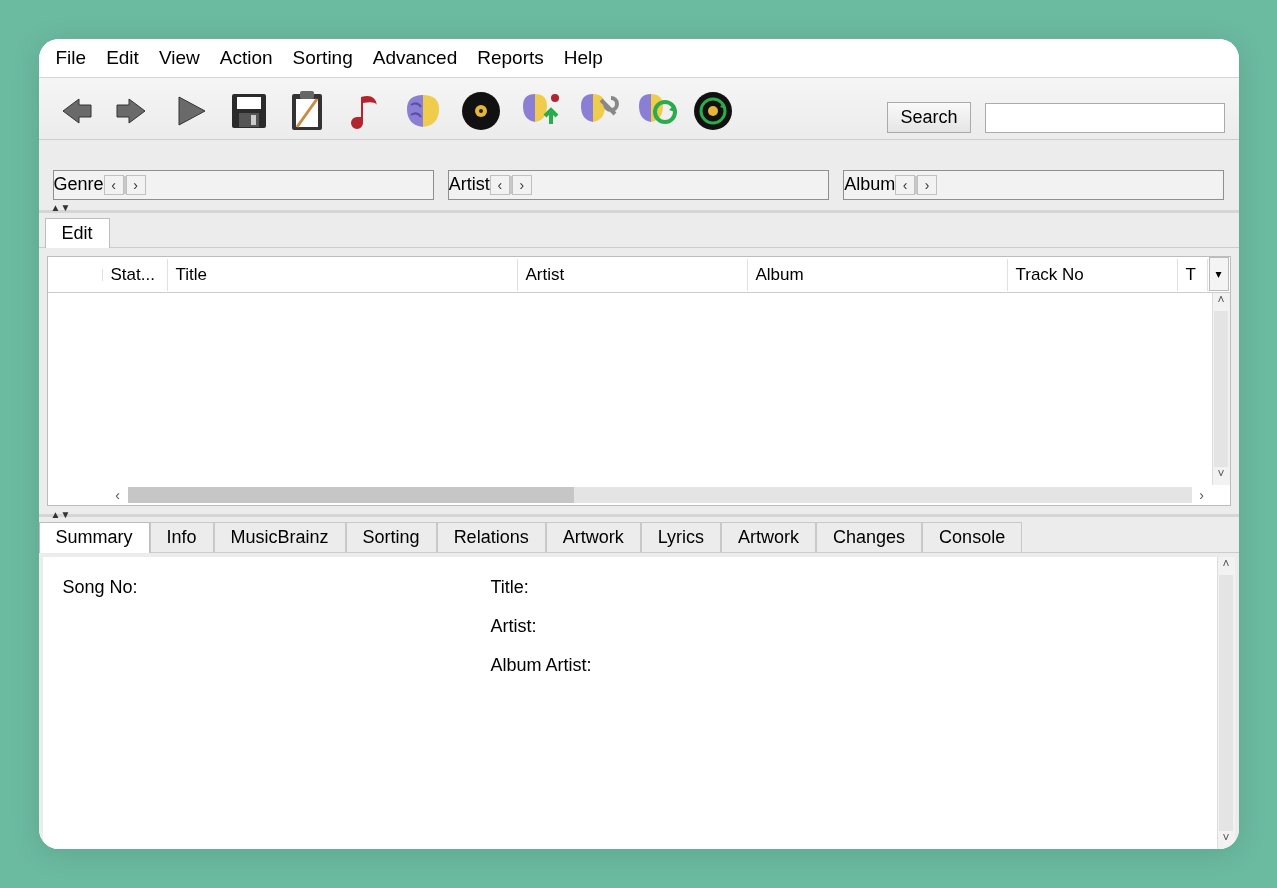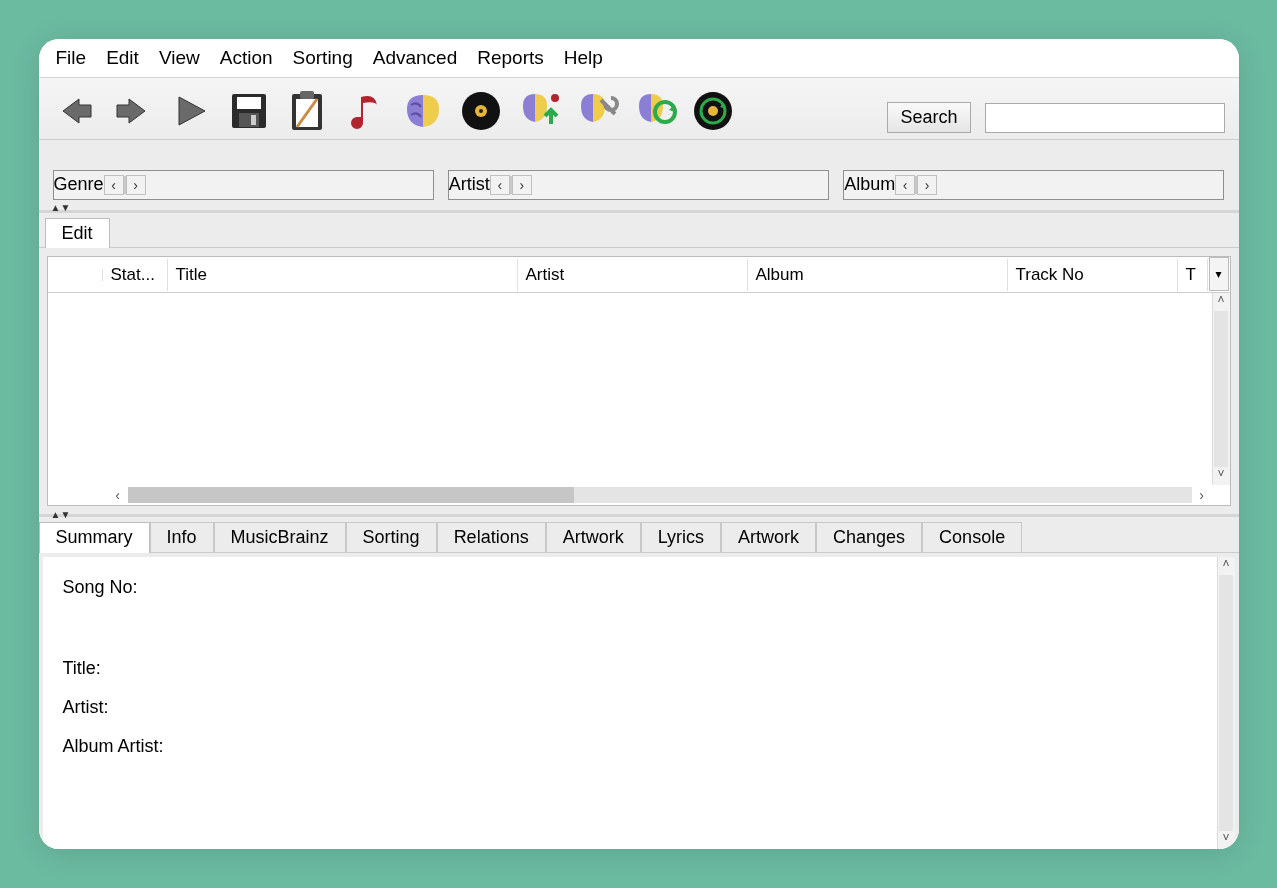--- a/index.html
+++ b/index.html
@@ -212,21 +212,21 @@
   .details .panel {
     background:#fff;
     margin:4px 22px 0 4px;
     flex:1;
     padding: 20px 20px;
     font-size:18px;
   }
   .details .vscroll {
     position:absolute; right:4px; top:4px; bottom:0;
   }
-  .details-row { display:flex; gap:60px;flex-direction:column; }
+  .details-row { display:flex; gap:88px; }
   .details-left { width:340px; }
   .details-right .field { margin-bottom: 18px; }
   .tiny-handles2 { position:absolute; left:12px; top:-8px; font-size:10px; color:#333;}
 </style>
 </head>
 <body>
 
 <div class="window">
 
 

